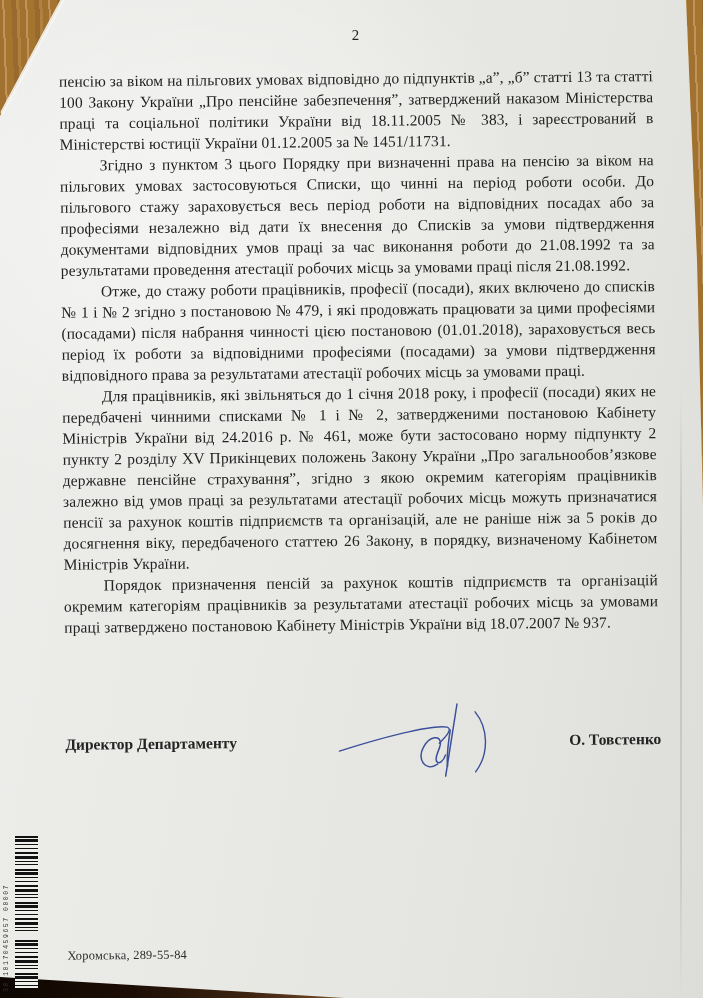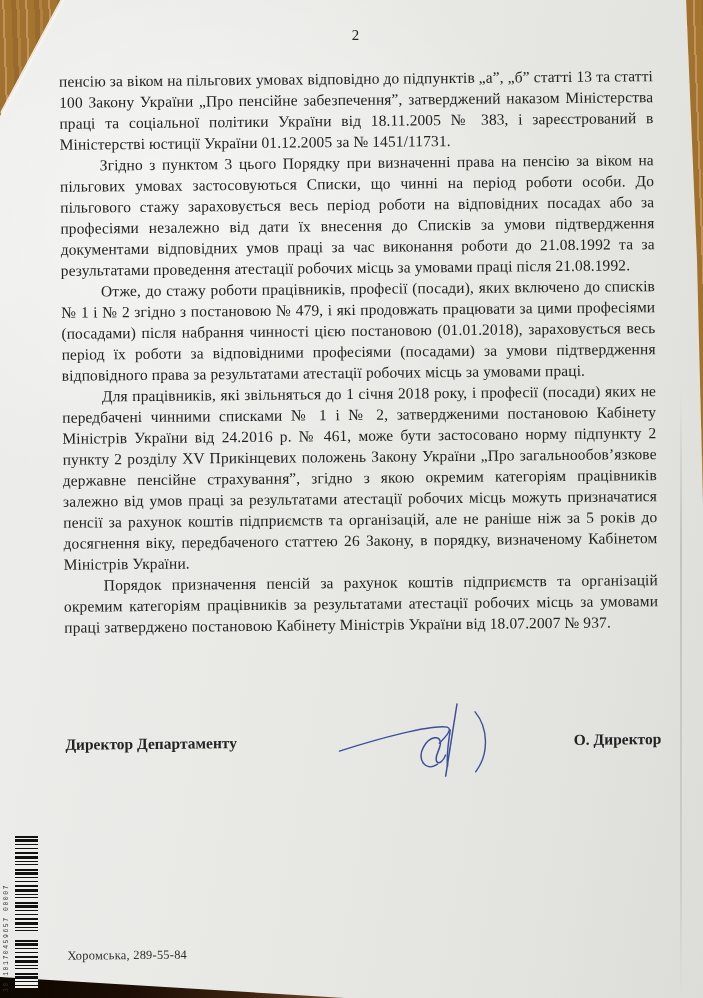--- a/index.html
+++ b/index.html
@@ -106,21 +106,21 @@
 
     <div class="signature-row">
       <span>Директор Департаменту</span>
       <svg class="signature-svg" viewBox="0 0 176 88" fill="none">
         <path d="M6,50 C45,38 98,24 114,27 C120,29 112,37 106,43" stroke="#3c4f9b" stroke-width="1.4" stroke-linecap="round"></path>
         <path d="M104,64 C92,72 83,59 90,47 C96,36 108,34 107,44 C106,51 101,56 103,61 C105,65 110,61 112,55" stroke="#3c4f9b" stroke-width="1.5" stroke-linecap="round"></path>
         <path d="M117,30 C115,42 113,56 114,66" stroke="#3c4f9b" stroke-width="1.5" stroke-linecap="round"></path>
         <path d="M124,4 L112,76" stroke="#3c4f9b" stroke-width="1.5" stroke-linecap="round"></path>
         <path d="M142,12 C155,28 156,54 142,72" stroke="#3c4f9b" stroke-width="1.4" stroke-linecap="round"></path>
       </svg>
-      <span>О. Директор</span>
+      <span>О. Товстенко</span>
     </div>
 
     <div class="footer-note">Хоромська, 289-55-84</div>
   </div>
 
   <div class="barcode">
     <div class="barcode-digits">30 10170459657 00007</div>
     <div class="barcode-bars bars-1"></div>
     <div class="barcode-bars bars-2"></div>
   </div>

